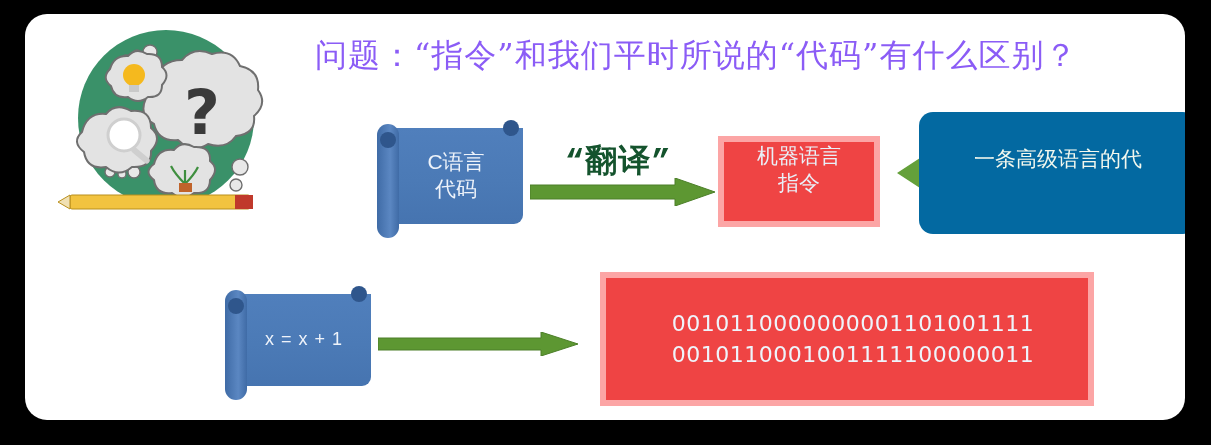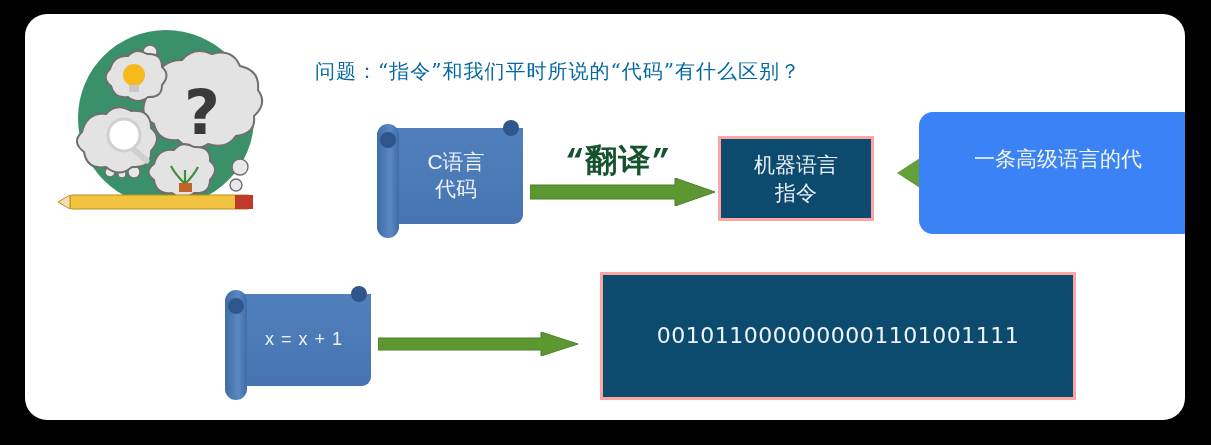--- a/index.html
+++ b/index.html
@@ -9,21 +9,21 @@
   .slide{position:absolute;left:25px;top:14px;width:1160px;height:406px;
          background:#fff;border-radius:22px;overflow:hidden;}
 
   
   .icon-wrap{position:absolute;left:33px;top:8px;width:220px;height:200px;}
   .icon-wrap svg{display:block;}
 
   
   .title{position:absolute;left:290px;top:20px;width:760px;
          font-family:"DejaVu Serif","Liberation Serif",serif;
-         font-size:20px;color:#0369a1;letter-spacing:1px;white-space:nowrap;margin-top:24px;}
+         font-size:32px;color:#8b5cf6;letter-spacing:1px;white-space:nowrap;}
 
   
   .scroll{position:absolute;}
   .scroll .body{position:absolute;left:12px;top:8px;right:0;bottom:8px;
       background:linear-gradient(180deg,#507fbc 0%,#4b7ab6 55%,#4674b0 100%);
       border-radius:0 0 9px 9px;
       display:flex;align-items:center;justify-content:center;
       color:#eef3fa;text-align:center;line-height:1.28;}
   .scroll .roll-l{position:absolute;left:0;top:4px;width:22px;bottom:-6px;
       background:linear-gradient(90deg,#3f6ba6,#5b87c2 60%,#3f6ba6);
@@ -34,41 +34,41 @@
       background:#2f568c;}
   .scroll .knob-l2{position:absolute;left:3px;top:12px;width:16px;height:16px;border-radius:50%;
       background:#2f568c;}
 
   #scroll-c{left:352px;top:106px;width:146px;height:112px;}
   #scroll-c .body{font-size:21px;}
   #scroll-x{left:200px;top:272px;width:146px;height:108px;}
   #scroll-x .body{font-size:18px;letter-spacing:1px;}
 
   
-  .bluebox{position:absolute;background:#0c4a6e;border:3px solid #fca5a5;
-      display:flex;align-items:center;justify-content:center;text-align:center;
+  .bluebox{position:absolute;background:#ef4444;border:6px solid #fca5a5;
+      display:flex;justify-content:center;text-align:center;
       color:#e9f0f8;line-height:1.3;}
   #box-machine{left:693px;top:122px;width:150px;height:79px;font-size:21px;}
   #box-binary{left:575px;top:258px;width:470px;height:122px;
       font-family:"DejaVu Sans",sans-serif;font-size:22px;letter-spacing:0.5px;
-      flex-direction:column;color:#eef4fb;}
+      flex-direction:column;color:#eef4fb;padding-left:12px;}
   #box-binary .bit-line{line-height:1.42;white-space:nowrap;}
 
   
   .arrow{position:absolute;}
   #arrow-1{left:505px;top:164px;width:185px;height:28px;}
   #arrow-2{left:353px;top:318px;width:200px;height:24px;}
 
   
   .fanyi{position:absolute;left:540px;top:125px;font-size:32px;font-weight:bold;
       font-family:Liberation Mono, monospace;color:#14532d;letter-spacing:1px;}
 
   
   .callout{position:absolute;left:872px;top:98px;width:300px;height:122px;}
-  .callout .bubble{position:absolute;left:22px;top:0;right:0;bottom:0;background:#3b82f6;
+  .callout .bubble{position:absolute;left:22px;top:0;right:0;bottom:0;background:#0369a1;
       border-radius:14px;display:flex;align-items:center;justify-content:center;}
   .callout .tail{position:absolute;left:0px;top:44px;width:0;height:0;
       border-top:17px solid transparent;border-bottom:17px solid transparent;
       border-right:26px solid #64a03a;}
   .callout .ctext{color:#f3f8ee;font-size:21px;line-height:1.32;text-align:center;
       padding:0 8px;}
 </style>
 </head>
 <body>
 
@@ -170,16 +170,17 @@
     </div>
 
     <div class="arrow" id="arrow-2">
       <svg width="200" height="24" viewBox="0 0 200 24">
         <polygon points="0,6 163,6 163,0 200,12 163,24 163,18 0,18" fill="#5d9732" stroke="#4c7f28" stroke-width="1"></polygon>
       </svg>
     </div>
 
     <div class="bluebox" id="box-binary">
       <div class="bit-line">0010110000000001101001111</div>
+      <div class="bit-line">0010110001001111100000011</div>
     </div>
 
   </div>
 </div>
 
 </body></html>

